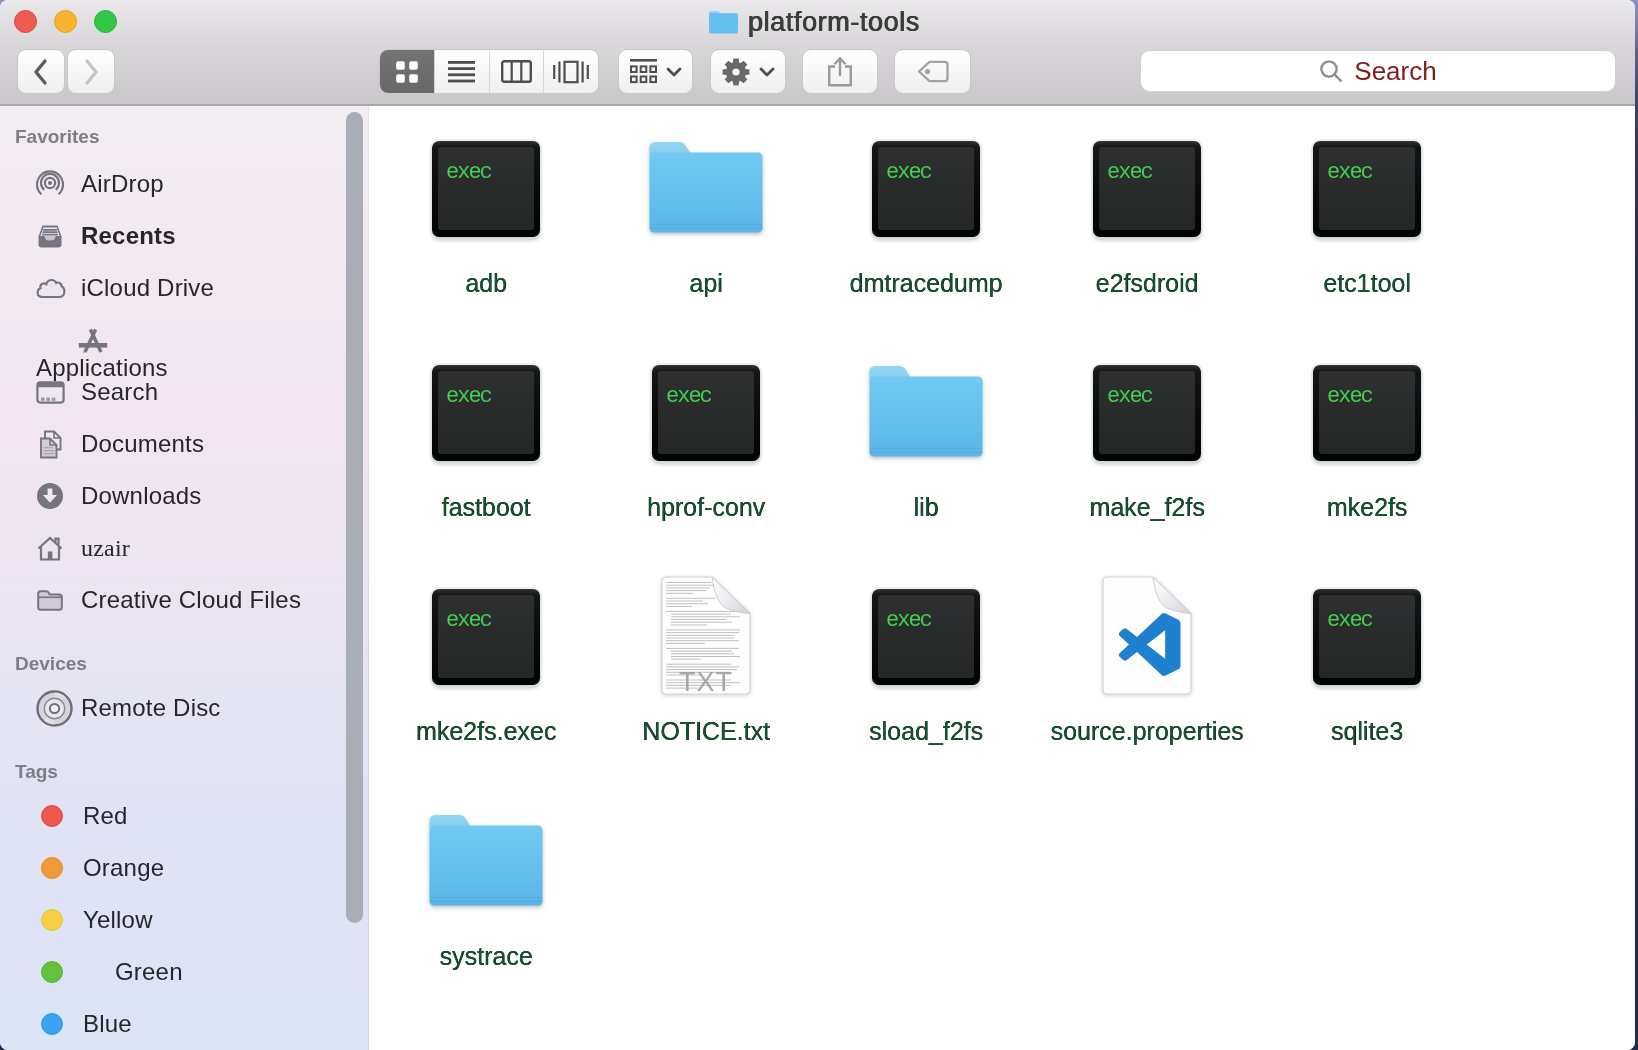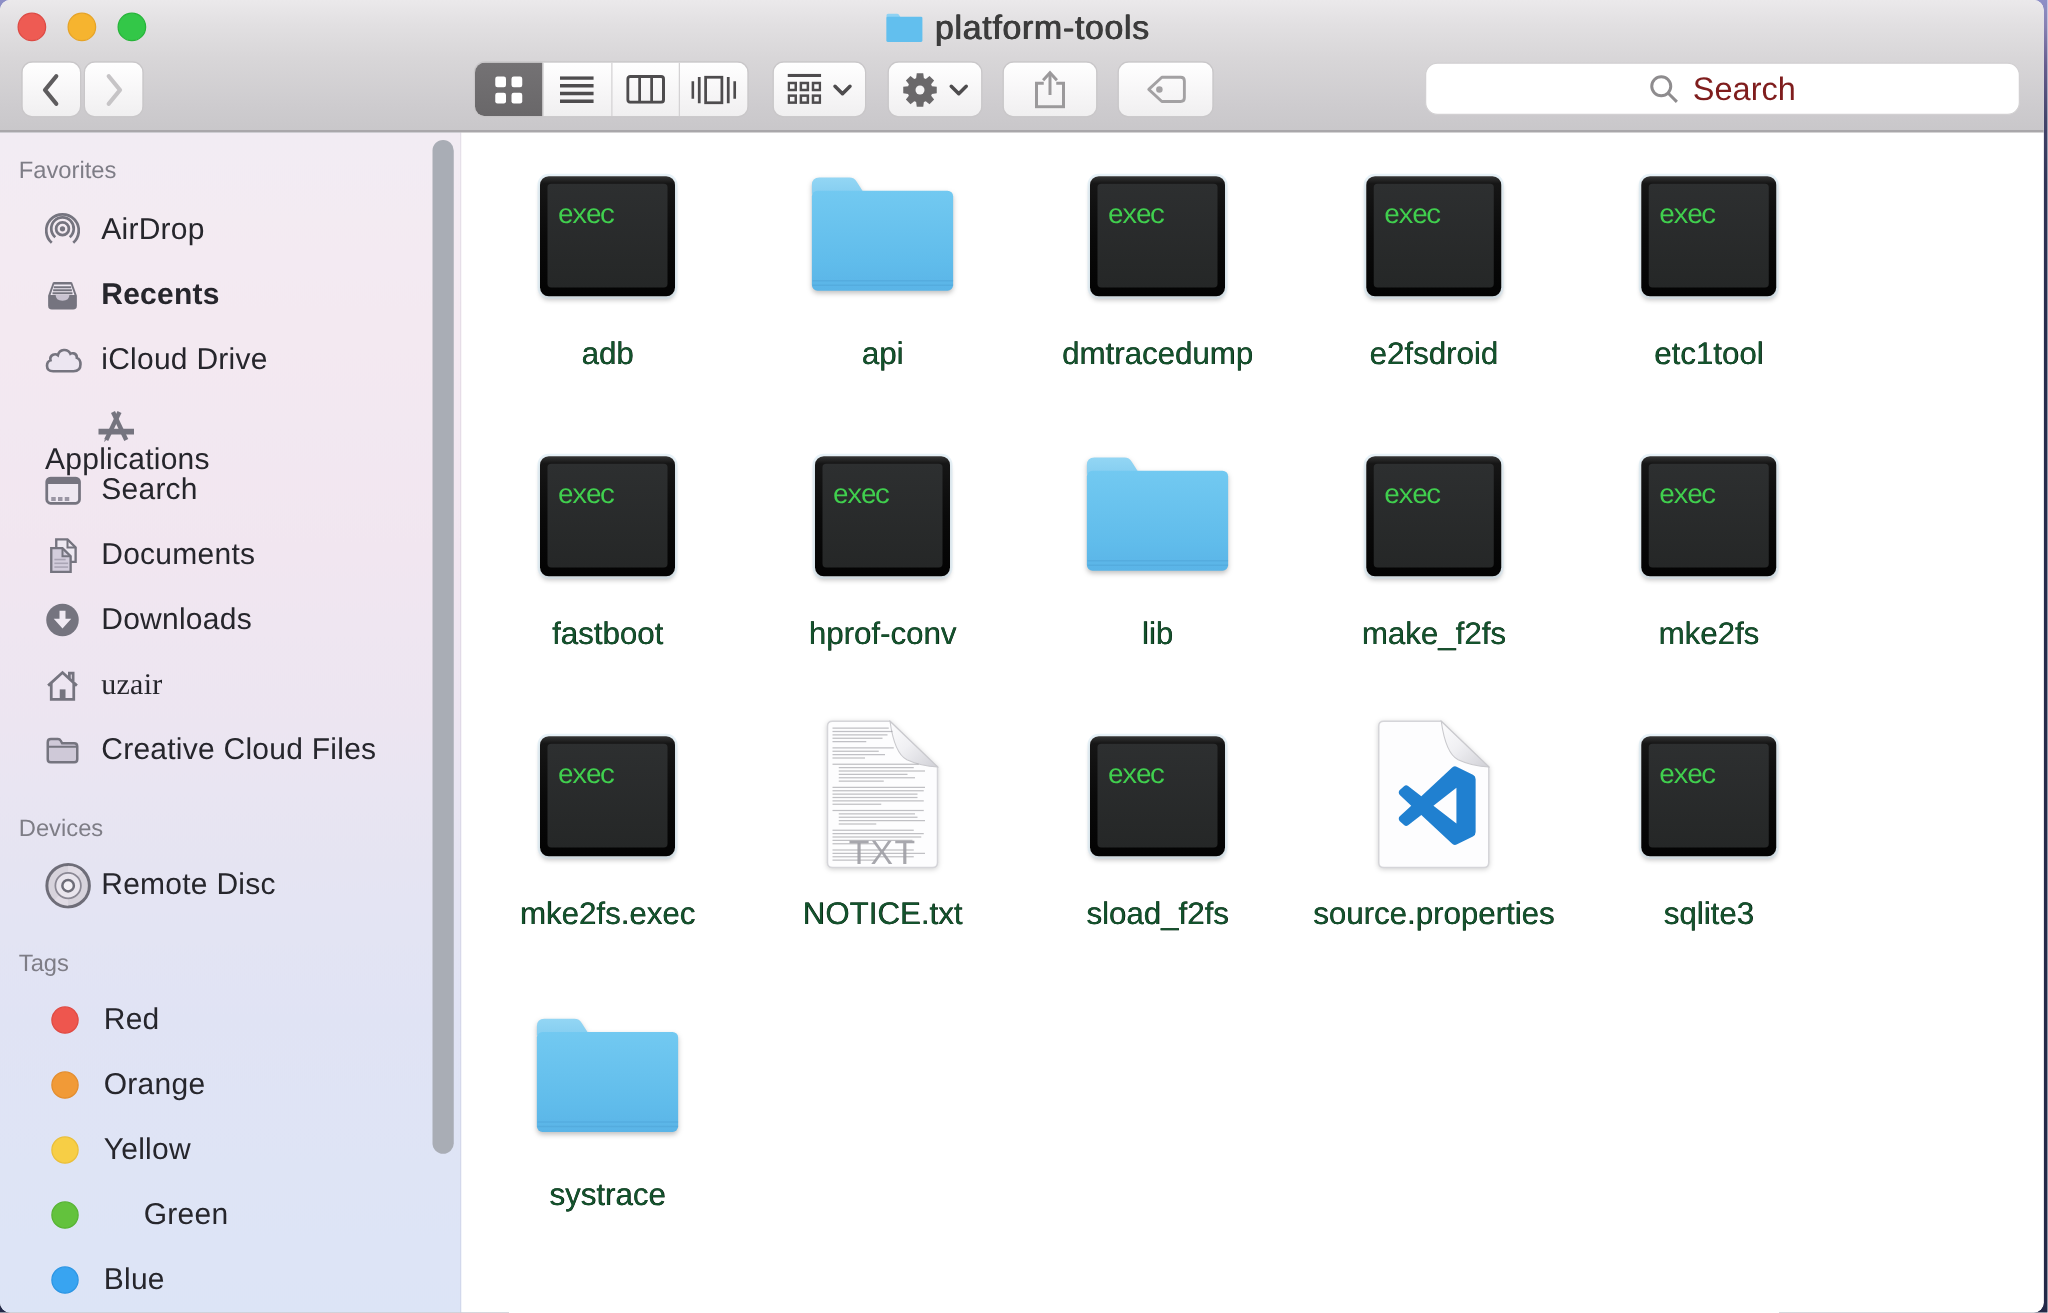--- a/index.html
+++ b/index.html
@@ -23,21 +23,21 @@
   background:linear-gradient(180deg,#ffffff 0%,#f7f6f7 55%,#f0eff0 100%);display:flex;overflow:hidden;}
 #seg .s{flex:1;display:flex;align-items:center;justify-content:center;border-right:1px solid #d4d2d4;}
 #seg .s:last-child{border-right:none;}
 #seg .sel{background:linear-gradient(180deg,#747274 0%,#696769 100%);}
 #search{position:absolute;left:1140px;top:50px;width:476px;height:42px;background:#fff;border:1.5px solid #d2d0d2;
   border-radius:10px;box-sizing:border-box;display:flex;align-items:center;justify-content:center;}
 #search span{font-size:26px;color:#7f1d1d;margin-left:10px;}
 
 #side{position:absolute;left:0;top:106px;width:369px;bottom:0;
   background:linear-gradient(180deg,#f2ecf3 0%,#f3e9f1 15%,#f1e6f0 35%,#ece5f1 50%,#e5e4f2 62%,#e0e3f4 75%,#dce4f6 100%);border-right:1px solid rgba(120,120,150,0.10);box-sizing:border-box;}
-.shead{position:absolute;left:15px;font-size:19px;font-weight:400;color:#7e7d86;text-align:center;}
+.shead{position:absolute;left:15px;font-size:19px;font-weight:700;color:#7e7d86;text-align:center;}
 .srow{position:absolute;left:36px;height:28px;display:flex;align-items:center;}
 .srow .ic{width:28px;height:28px;margin-right:17px;flex:none;display:flex;align-items:center;justify-content:center;}
 .srow .ic svg{flex:none;}
 .srow span{font-size:24px;color:#26262c;white-space:nowrap;letter-spacing:0.2px;}
 .dot{width:22px;height:22px;border-radius:50%;margin:3px 20px 3px 5px;flex:none;box-sizing:border-box;}
 #sthumb{position:absolute;left:346px;top:6px;width:17px;height:811px;border-radius:9px;background:#a9adb5;}
 
 #content{position:absolute;left:369px;top:106px;right:0;bottom:0;background:#fff;}
 .it{position:absolute;width:200px;text-align:center;}
 .lbl{position:absolute;top:127px;left:-40px;width:280px;text-align:center;font-size:25px;line-height:30px;color:#14532d;text-shadow:0.3px 0 0 #000;}

